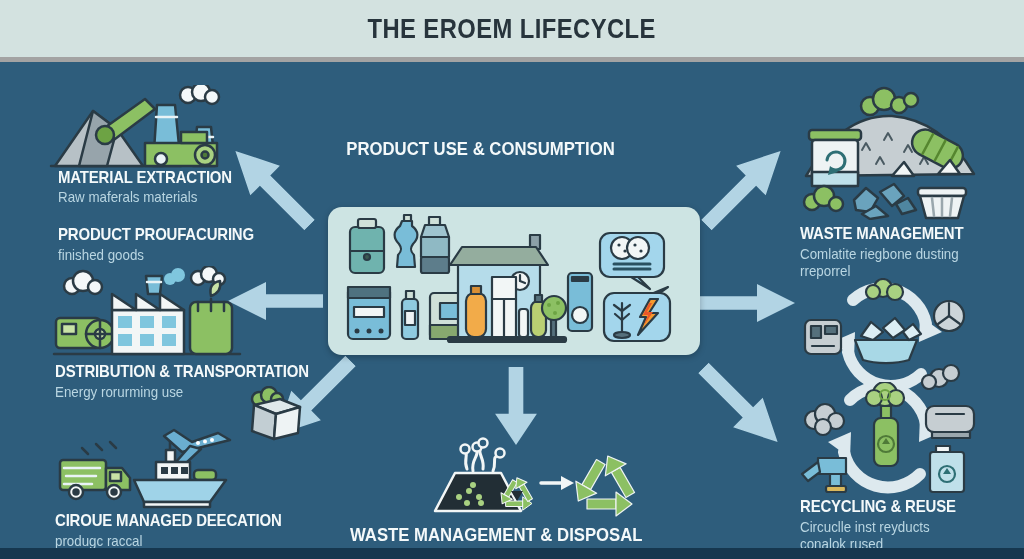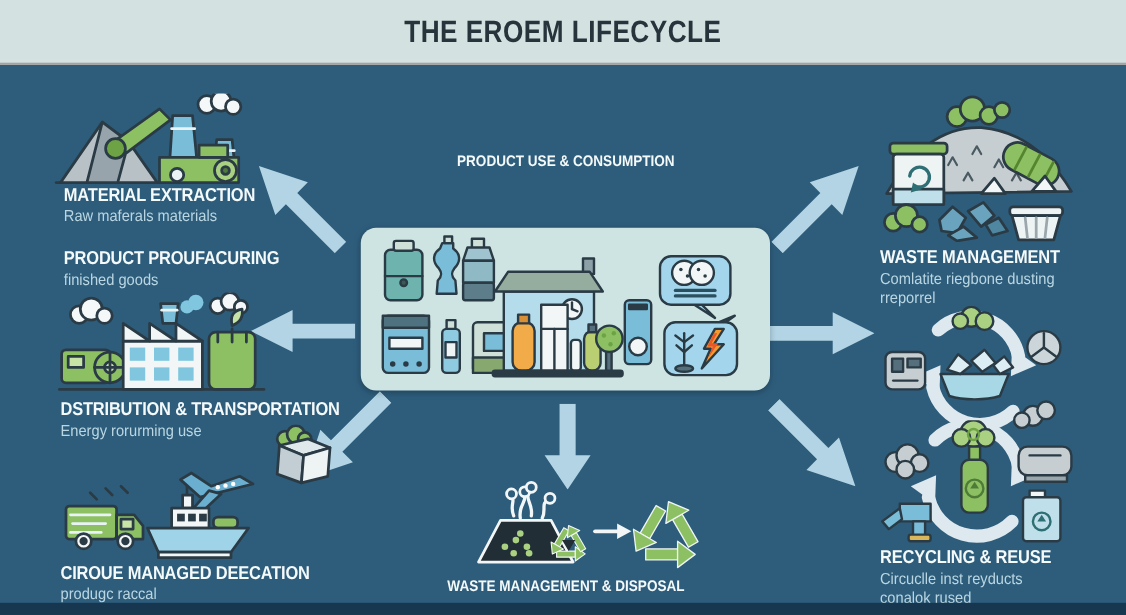--- a/index.html
+++ b/index.html
@@ -1,28 +1,28 @@
 <!DOCTYPE html>
 <html><head>
 <meta charset="utf-8">
 <style>
   html,body{margin:0;padding:0;background:#1c2c36;}
   .canvas{position:relative;width:1024px;height:559px;background:#2e5d7c;overflow:hidden;
           font-family:"Liberation Sans",sans-serif;}
   .banner{position:absolute;left:0;top:0;width:1024px;height:57px;background:#d3e2e0;
-          border-bottom:2px solid #a3a3a3;text-align:center;}
+          border-bottom:5px solid #a3a3a3;text-align:center;}
   .banner span{display:inline-block;transform:scaleX(.85);transform-origin:center;
           font-weight:700;font-size:28px;letter-spacing:.5px;color:#27343c;line-height:57px;white-space:nowrap;}
   .footer-strip{position:absolute;left:0;bottom:0;width:1024px;height:11px;background:#16374f;}
   .abs{position:absolute;}
   .h1{font-weight:700;font-size:17px;color:#f4f9fa;white-space:nowrap;
       transform:scaleX(.88);transform-origin:left center;letter-spacing:-.2px;}
   .sub{font-weight:400;font-size:14.5px;color:#b9d6e2;white-space:nowrap;
       transform:scaleX(.92);transform-origin:left center;}
-  .h1c{font-weight:700;font-size:14px;color:#f4f9fa;white-space:nowrap;text-align:center;}
+  .h1c{font-weight:700;font-size:19px;color:#f4f9fa;white-space:nowrap;}
   .h1c span{display:inline-block;transform:scaleX(.88);}
   .panel{position:absolute;left:328px;top:207px;width:372px;height:148px;background:#cde4e3;
          border-radius:14px;box-shadow:0 2px 6px rgba(0,0,0,.25);}
   .arrow{position:absolute;transform-origin:center;}
   svg{display:block;}
 </style>
 </head>
 <body>
 
 <div class="canvas">

